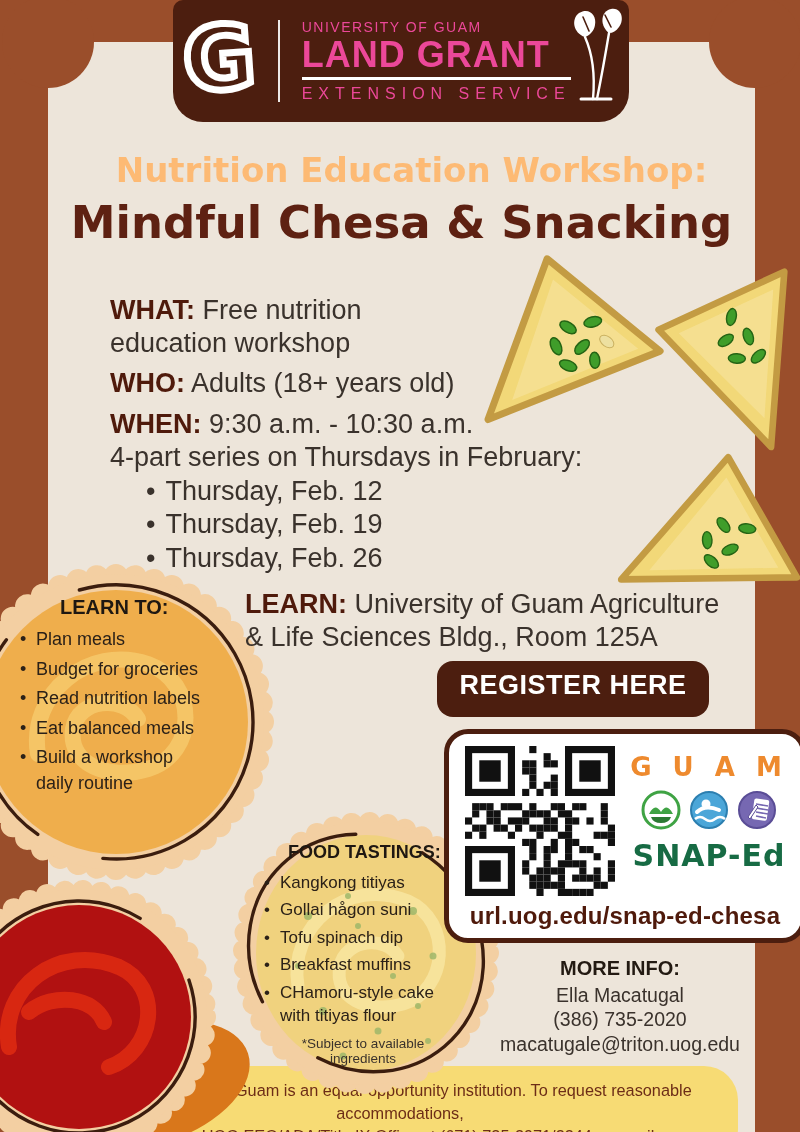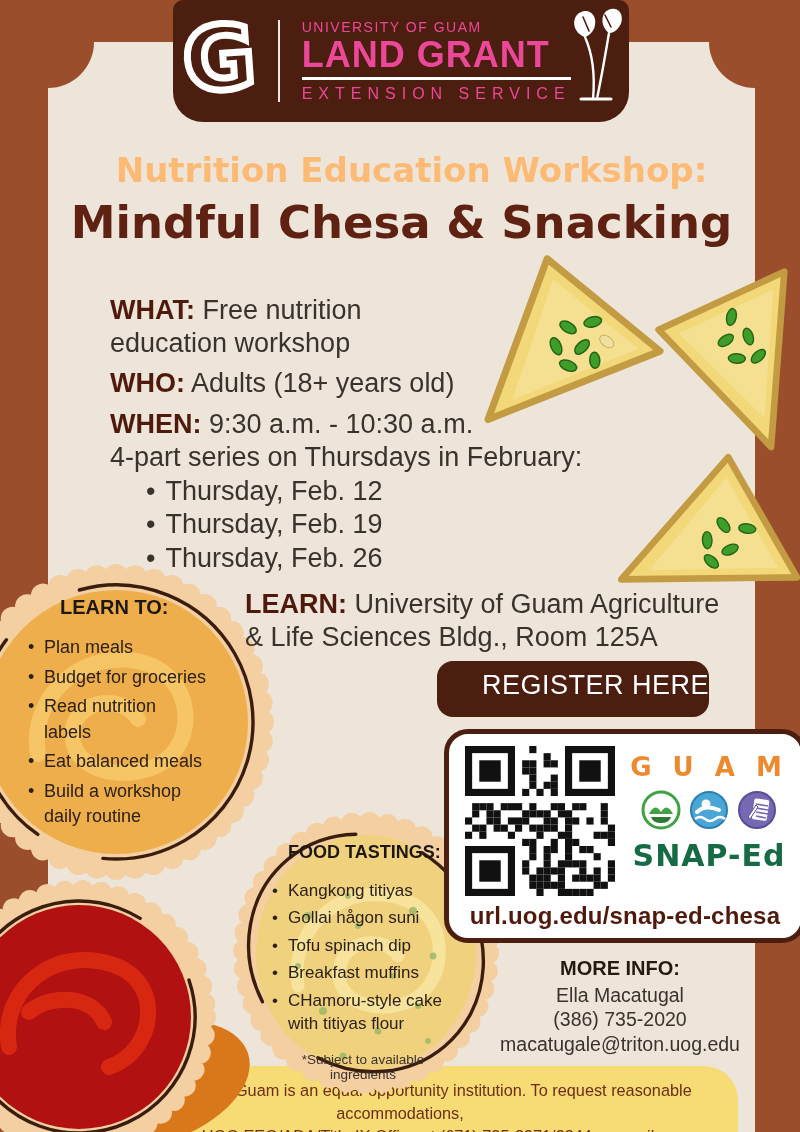--- a/index.html
+++ b/index.html
@@ -33,40 +33,40 @@
   .blk-what{left:110px;top:294px;width:330px;}
   .blk-who{left:110px;top:367px;width:520px;}
   .blk-when{left:110px;top:408px;width:540px;}
   ul.dates{list-style:none;margin:0;padding:0 0 0 36px;}
   ul.dates li::before{content:"•";margin-right:10px;color:#3A322C;}
   .blk-where{left:245px;top:588px;width:490px;}
   
   .learn-svg{position:absolute;left:-52px;top:554px;z-index:3;}
   .learn-txt{position:absolute;left:8px;top:596px;width:215px;z-index:4;color:#2B2118;}
   .learn-txt h3{margin:0 0 8px 52px;font-size:20px;color:#1E1812;}
-  .mini-list{list-style:none;margin:16px;padding:0;font-size:18px;line-height:1.42;}
+  .mini-list{list-style:none;margin:8px;padding:0;font-size:18px;line-height:1.42;}
   .mini-list li{padding-left:20px;position:relative;margin-bottom:4px;}
   .mini-list li::before{content:"•";position:absolute;left:4px;}
   
   .food-svg{position:absolute;left:228px;top:806px;z-index:5;}
   .food-txt{position:absolute;left:252px;top:842px;width:215px;z-index:5;color:#2B2118;}
   .food-txt h3{margin:0 0 6px 36px;font-size:18px;color:#1E1812;}
   .food-txt .mini-list{font-size:17px;line-height:1.38;}
   .food-note{margin-top:8px;text-align:center;font-size:13.5px;color:#3A322C;width:190px;margin-left:16px;}
   
   .salsa-svg{position:absolute;left:-66px;top:872px;z-index:5;}
   .blob{position:absolute;left:48px;top:1026px;width:205px;height:118px;background:#D9771B;
     border-radius:50%;transform:rotate(-18deg);z-index:4;}
   
   .chip1{position:absolute;left:478px;top:250px;z-index:4;transform:rotate(6deg);}
   .chip2{position:absolute;left:650px;top:252px;z-index:4;transform:rotate(-58deg);}
   .chip3{position:absolute;left:626px;top:452px;z-index:4;transform:rotate(27deg);}
   
   .reg-tab{position:absolute;left:437px;top:661px;width:272px;height:56px;background:#4C1E0F;
-    border-radius:16px;z-index:5;color:#fff;font-weight:normal;font-size:27px;text-align:right;line-height:48px;letter-spacing:.5px;}
+    border-radius:16px;z-index:5;color:#fff;font-weight:bold;font-size:27px;text-align:center;line-height:48px;letter-spacing:.5px;}
   .reg-card{position:absolute;left:428px;top:729px;width:352px;height:204px;background:#fff;
     border:5px solid #4C1E0F;border-radius:24px;z-index:6;margin-left:16px;}
   .qr{position:absolute;left:16px;top:12px;}
   .snap-col{position:absolute;left:178px;top:18px;width:164px;text-align:center;}
   .guam{font-family:"DejaVu Sans",sans-serif;font-weight:bold;font-size:26px;color:#EE8A2E;letter-spacing:6px;}
   .icons-row{display:flex;justify-content:center;gap:8px;margin-top:8px;}
   .snap-ed{font-family:"DejaVu Sans",sans-serif;font-weight:bold;font-size:30px;color:#176B44;margin-top:8px;letter-spacing:1px;}
   .reg-url{position:absolute;left:0;right:0;bottom:8px;text-align:center;font-weight:bold;
     font-size:24px;color:#4F1A0B;letter-spacing:.2px;}
   

